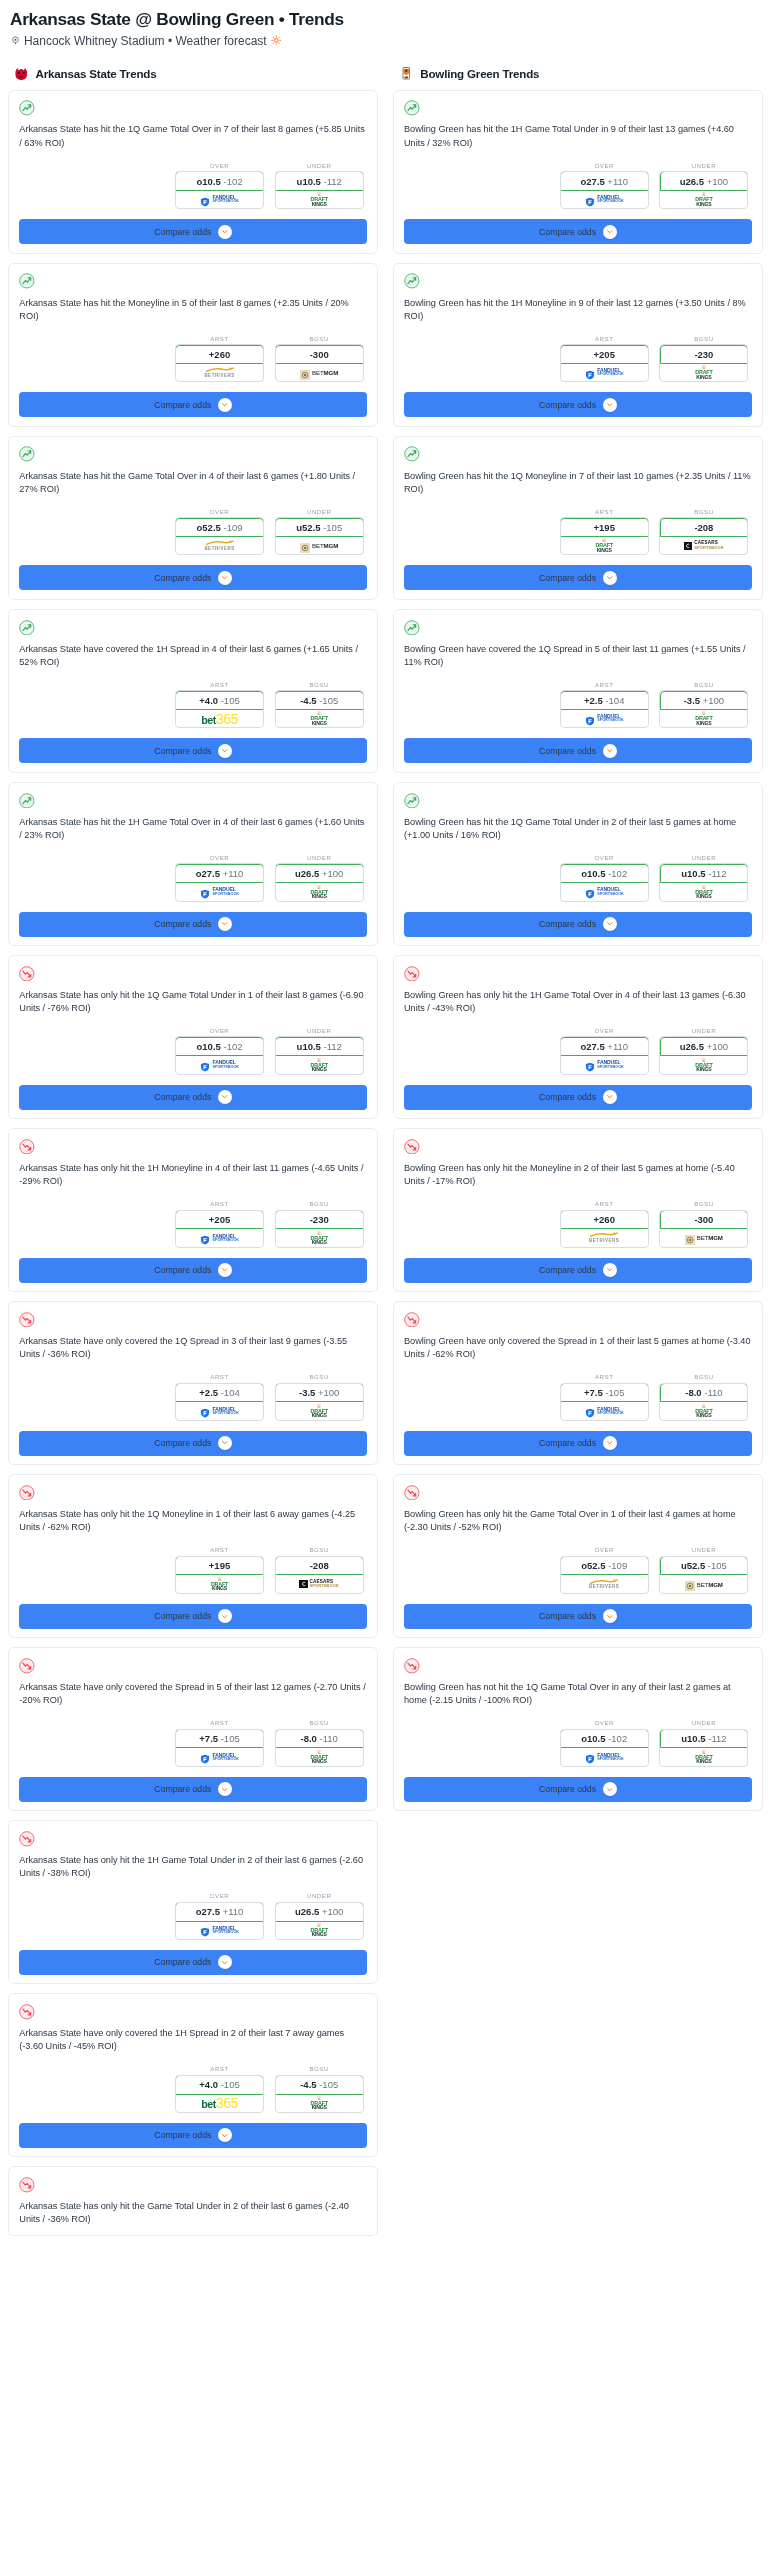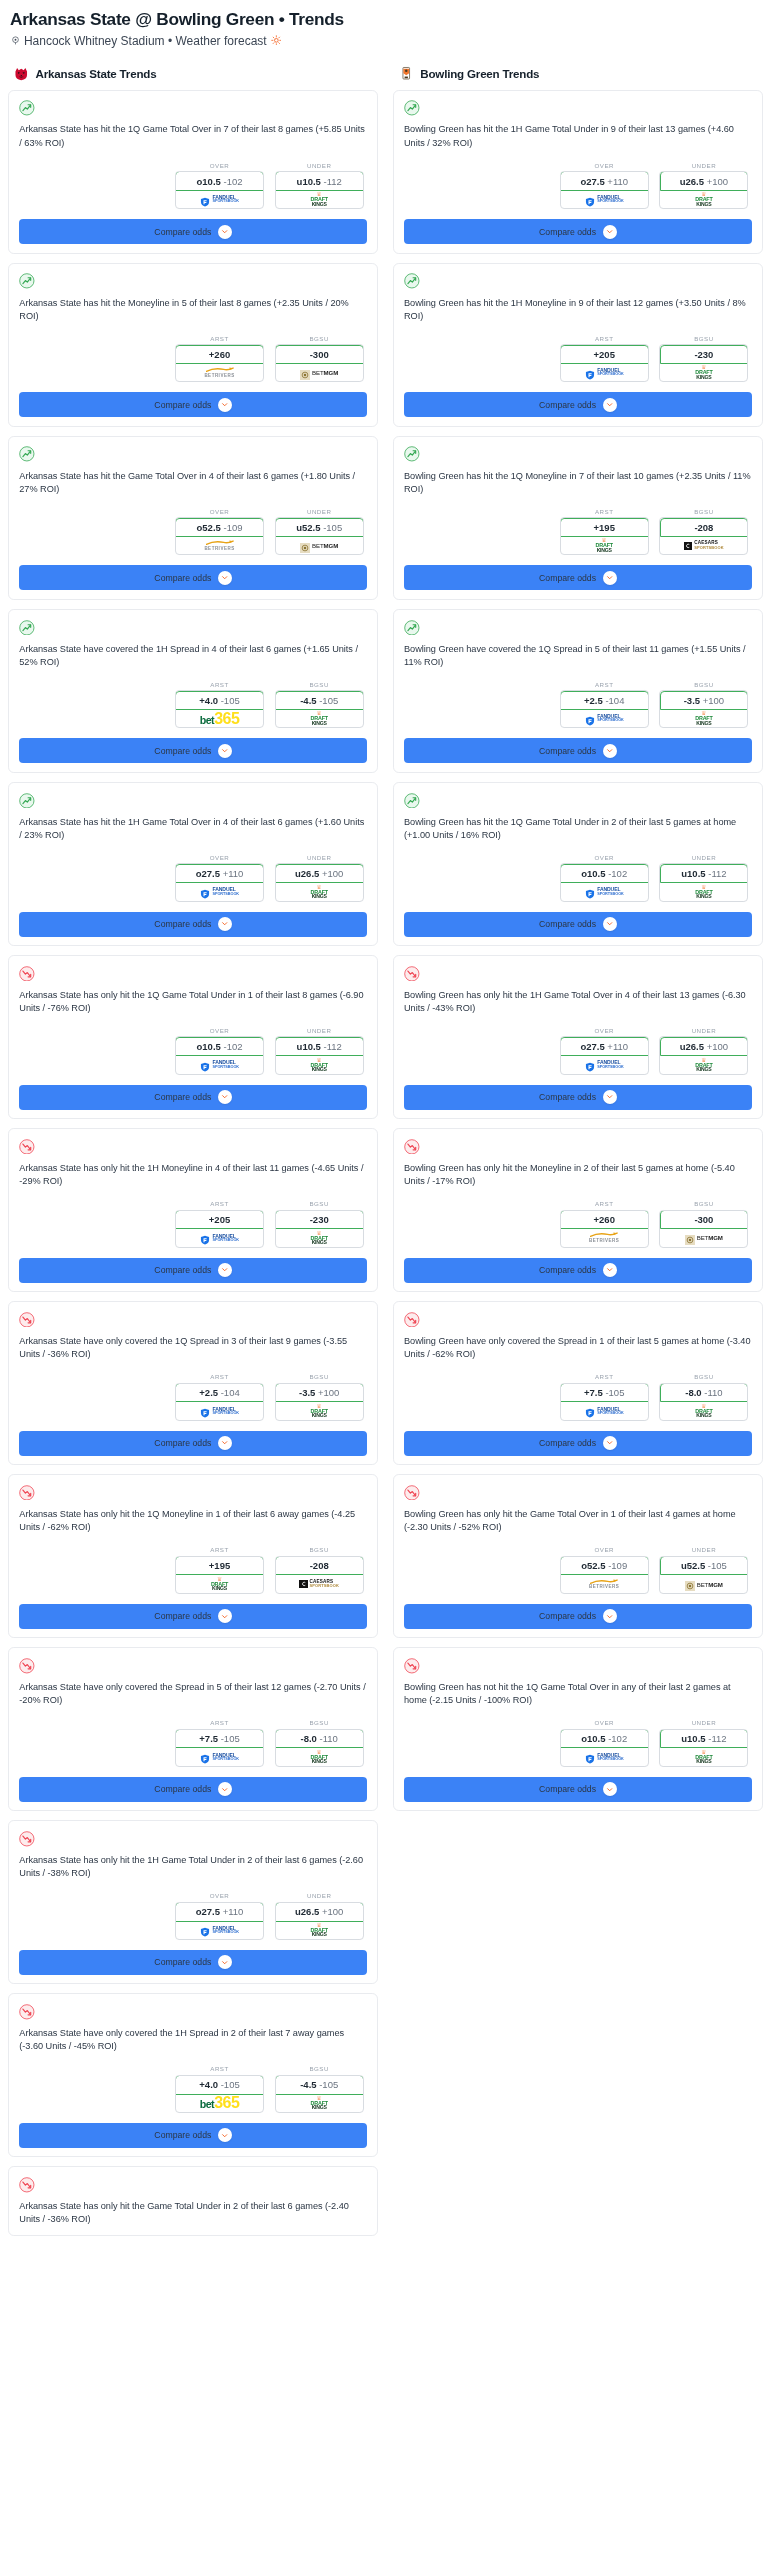--- a/index.html
+++ b/index.html
@@ -111,21 +111,21 @@
 
   .cz-wrap { display:flex; align-items:center; gap:1.7px; }
   .cz-sq { width:8.3px; height:8.3px; background:#111; display:flex; align-items:center; justify-content:center; }
   .cz-sq svg { width:5.8px; height:5.8px; }
   .cz-t { display:flex; flex-direction:column; line-height:1; }
   .cz-t b { font-size:4.6px; font-weight:800; color:#111; letter-spacing:0.2px; }
   .cz-t i { font-size:4px; font-style:normal; font-weight:700; color:#b08b3e; letter-spacing:0.1px; }
 
   .b365 { display:flex; align-items:baseline; line-height:1; }
   .b365 .g { font-size:10.7px; font-weight:800; color:#0a6b3d; letter-spacing:-0.5px; }
-  .b365 .y { font-size:16px; font-weight:700; color:#ffdf1b; letter-spacing:-0.5px; }
+  .b365 .y { font-size:14px; font-weight:400; color:#ffdf1b; letter-spacing:-0.5px; }
 
   
   .compare {
     margin-top: 10px;
     background: #3b82f6;
     border-radius: 4.1px;
     height: 25px;
     display: flex; align-items: center; justify-content: center; gap: 6.6px;
     cursor: pointer;
   }

